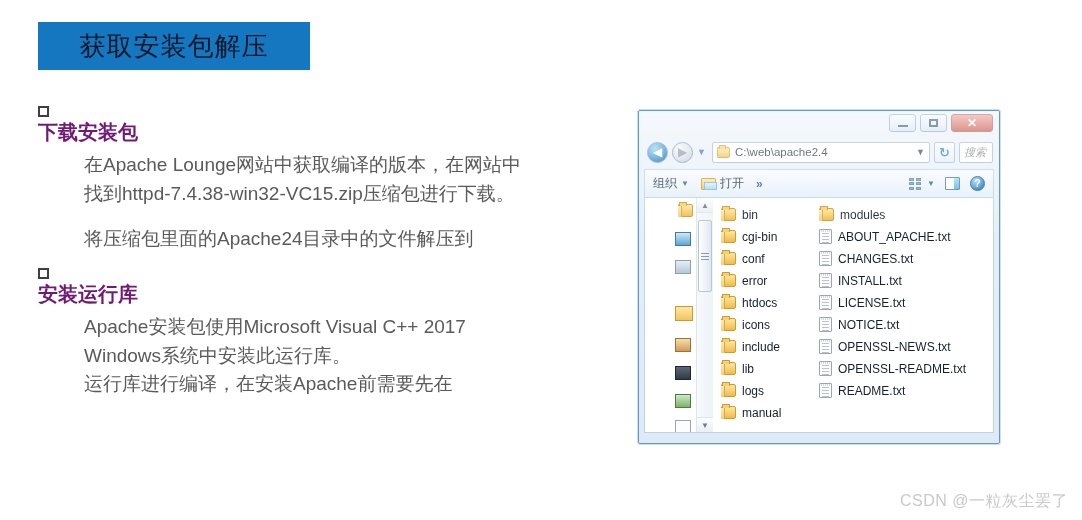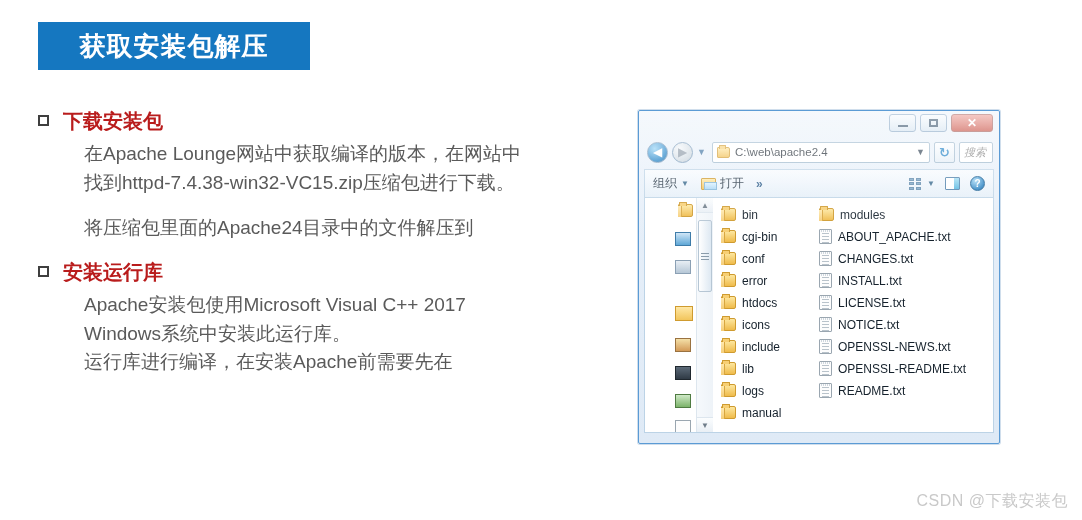--- a/index.html
+++ b/index.html
@@ -13,30 +13,30 @@
   #page { position: relative; width: 1082px; height: 520px; background:#fff; }
 
   
   .title-banner {
     position: absolute; left: 38px; top: 22px;
     width: 272px; height: 48px;
     background: #1577c0;
     display: flex; align-items: center; justify-content: center;
   }
   .title-banner .ttext {
-    color: #ffffff; font-size: 26px; font-weight: bold;
+    color: #0f172a; font-size: 26px; font-weight: normal;
     letter-spacing: 1px; line-height: 1;
   }
 
   .sections { position: absolute; left: 38px; top: 108px; width: 560px; }
   .section { margin-bottom: 12px; }
   .sec-head {
     display: flex; align-items: baseline;
-    color: #b91c1c; font-weight: bold; font-size: 20px;
-    margin: 0 0 6px 0; line-height: 1.3;
+    color: #701a75; font-weight: bold; font-size: 20px;
+    margin: 0 0 6px 0; line-height: 1.3; flex-direction: column;
   }
   .sec-bullet {
     display: inline-block; width: 11px; height: 11px;
     border: 2.5px solid #3f3f3f; background: transparent;
     margin-right: 14px; flex: 0 0 auto; position: relative; top: -2px;
   }
   .sec-body {
     color: #5a5a5a; font-size: 19px; line-height: 1.52;
     margin: 0; padding-left: 2px;
   }
@@ -473,15 +473,15 @@
             <span class="fname">README.txt</span>
           </div>
         </div>
 
       </div>
     </div>
 
     <div class="exp-glass"></div>
   </div>
 
-  <div class="watermark">CSDN @下载安装包</div>
+  <div class="watermark">CSDN @一粒灰尘罢了</div>
 
 </div>
 
 </body></html>

